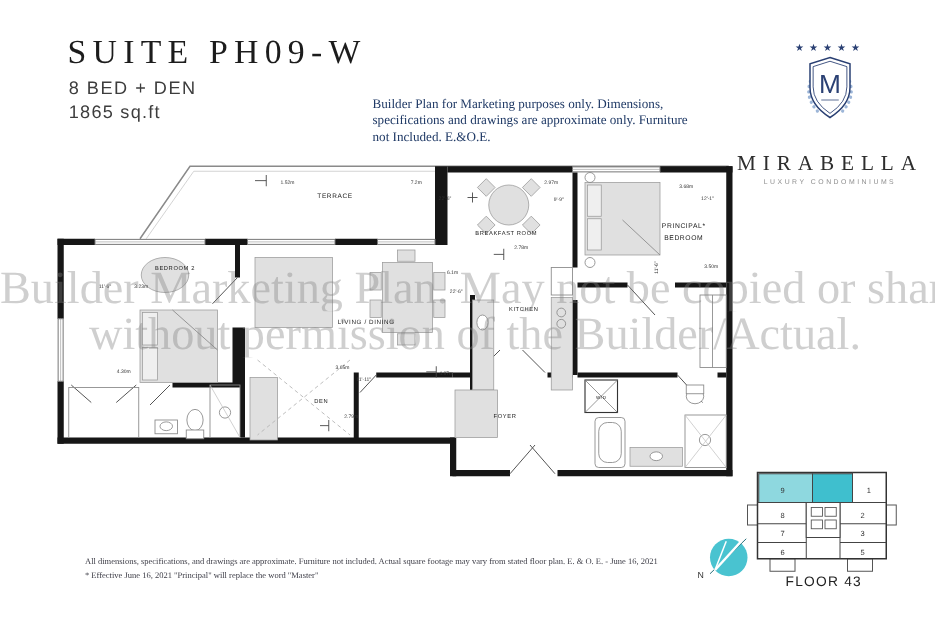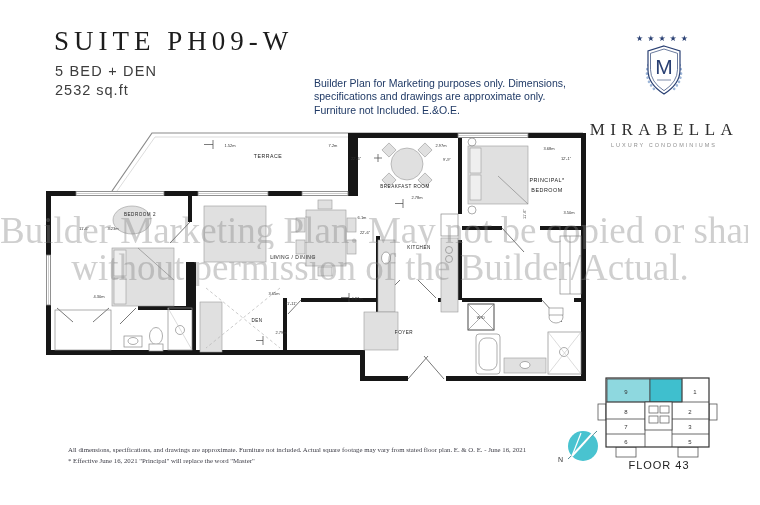--- a/index.html
+++ b/index.html
@@ -3,21 +3,21 @@
 <meta charset="utf-8">
 <style>
   html,body{margin:0;padding:0;background:#fff;}
   .page{position:relative;width:748px;height:505px;background:#ffffff;overflow:hidden;
         font-family:"Liberation Sans",sans-serif;}
   .abs{position:absolute;}
   .suite-title{left:54px;top:26px;font-family:"Liberation Serif",serif;font-size:27px;
         letter-spacing:5px;color:#1c1c1c;font-weight:500;}
   .bed-config{left:55px;top:63px;font-size:14.5px;letter-spacing:1.2px;color:#3d3d3d;}
   .area{left:55px;top:82px;font-size:14.5px;letter-spacing:1px;color:#3d3d3d;}
-  .disclaimer{left:314px;top:77px;width:268px;font-family:Liberation Sans, sans-serif;
+  .disclaimer{left:298px;top:77px;width:268px;font-family:Liberation Serif, serif;
         font-size:10.5px;line-height:1.28;color:#203a66;}
   .logo{left:580px;top:34px;width:168px;text-align:center;}
   .logo-stars{font-size:8px;letter-spacing:4px;color:#2a4073;}
   .logo-name{font-family:"Liberation Serif",serif;font-size:17px;letter-spacing:5.5px;
         color:#2e2e2e;margin-top:19px;}
   .logo-tagline{font-size:5.5px;letter-spacing:2px;color:#8f8f8f;margin-top:2px;}
   .watermark{left:0;top:212px;width:760px;text-align:center;
         font-family:"Liberation Serif",serif;font-size:37px;color:rgba(130,130,130,0.38);
         white-space:nowrap;pointer-events:none;z-index:5;line-height:1.0;}
   .watermark .wline{overflow:hidden;width:760px;}
@@ -28,22 +28,22 @@
   svg text{font-family:"Liberation Sans",sans-serif;}
   .room-label{fill:#222222;letter-spacing:0.5px;}
   .dim-label{fill:#333333;}
 </style>
 </head>
 <body>
 
 <div class="page">
 
   <div class="abs suite-title">SUITE PH09-W</div>
-  <div class="abs bed-config">5 BED + DEN</div>
-  <div class="abs area">2532 sq.ft</div>
+  <div class="abs bed-config">8 BED + DEN</div>
+  <div class="abs area">1865 sq.ft</div>
   <div class="abs disclaimer">Builder Plan for Marketing purposes only. Dimensions, specifications and drawings are approximate only. Furniture not Included. E.&amp;O.E.</div>
 
   <div class="abs logo">
     <div class="logo-stars">★★★★★</div>
     <svg width="46" height="54" viewBox="0 0 46 54">
       <path d="M9,18 Q1,34 14,47" fill="none" stroke="#9db6d8" stroke-width="2.6" stroke-dasharray="0.1 4.2" stroke-linecap="round"></path>
       <path d="M37,18 Q45,34 32,47" fill="none" stroke="#9db6d8" stroke-width="2.6" stroke-dasharray="0.1 4.2" stroke-linecap="round"></path>
       <path d="M23,3 L39,8 V27 Q39,41 23,51 Q7,41 7,27 V8 Z" fill="#ffffff" stroke="#2a4073" stroke-width="1.2"></path>
       <path d="M23,6 L36.5,10.3 V26.5 Q36.5,38.8 23,47.7 Q9.5,38.8 9.5,26.5 V10.3 Z" fill="none" stroke="#2a4073" stroke-width="0.7"></path>
       <text x="23" y="31" text-anchor="middle" font-family="Liberation Serif,serif" font-size="21" fill="#2a4073">M</text>

